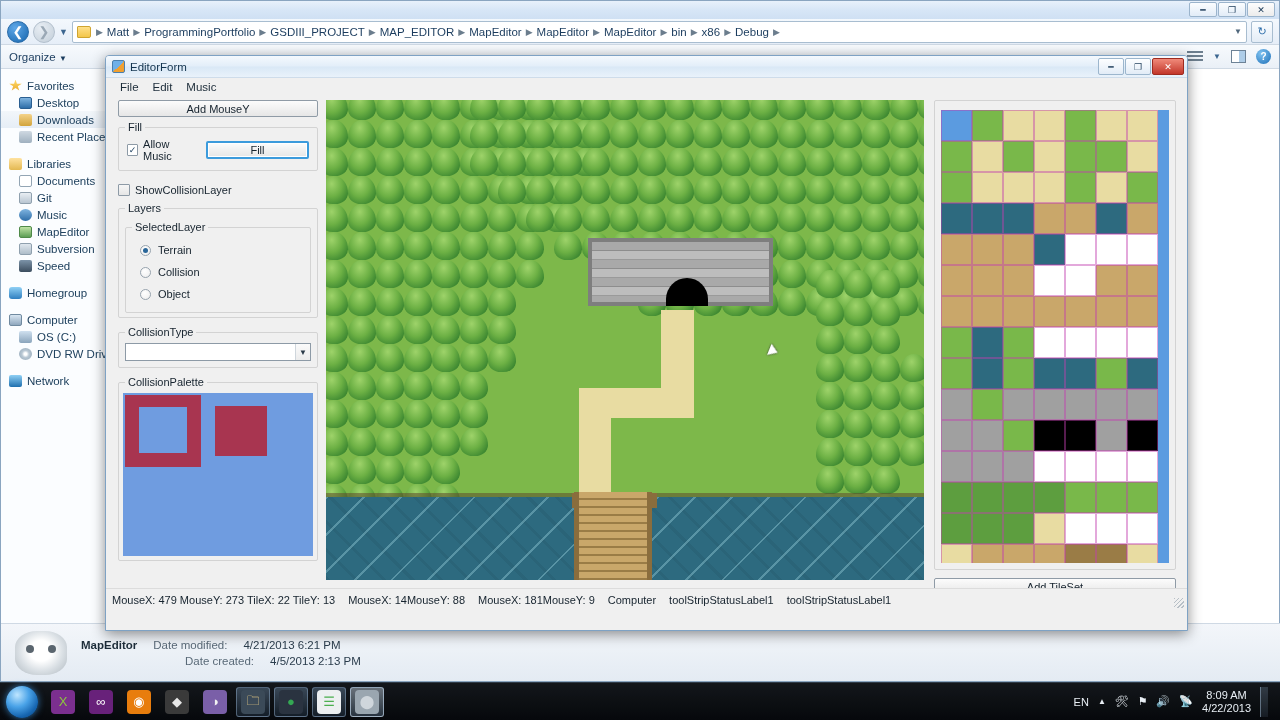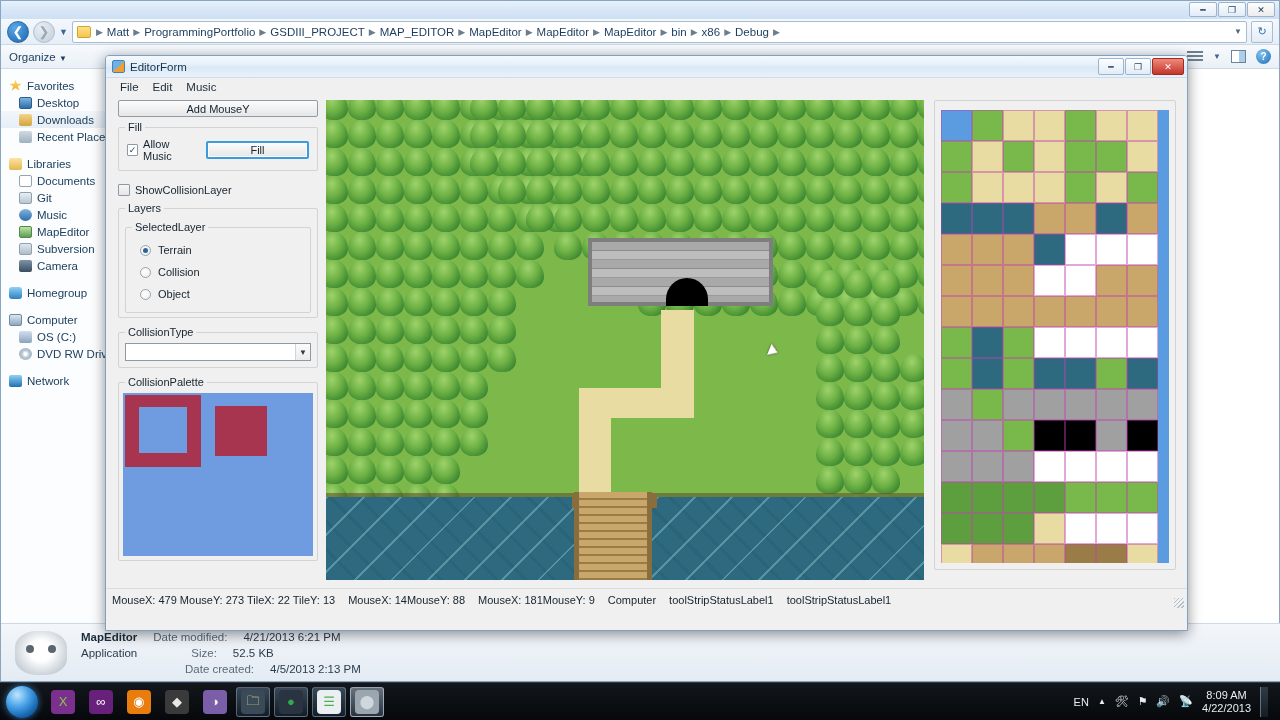--- a/index.html
+++ b/index.html
@@ -387,21 +387,21 @@
           <div class="nav-item">
             <span class="nav-ic ic-pic"></span>
             <span>MapEditor</span>
           </div>
           <div class="nav-item">
             <span class="nav-ic ic-sub"></span>
             <span>Subversion</span>
           </div>
           <div class="nav-item">
             <span class="nav-ic ic-vid"></span>
-            <span>Camera</span>
+            <span>Speed</span>
           </div>
           <div class="nav-gap"></div>
           <div class="nav-item root">
             <span class="nav-ic ic-home"></span>
             <span>Homegroup</span>
           </div>
           <div class="nav-gap"></div>
           <div class="nav-item root">
             <span class="nav-ic ic-comp"></span>
             <span>Computer</span>
@@ -423,25 +423,20 @@
       <div class="file-pane"></div>
     </div>
 
     <div class="exp-details">
       <div class="det-icon"></div>
       <div class="det-text">
         <div class="r">
           <span class="det-title">MapEditor</span>
           <span class="det-label">Date modified:</span>
           <span>4/21/2013 6:21 PM</span>
-        </div>
-        <div class="r">
-          <span>Application</span>
-          <span class="det-label" style="margin-left:38px">Size:</span>
-          <span>52.5 KB</span>
         </div>
         <div class="r">
           <span class="det-label" style="margin-left:104px">Date created:</span>
           <span>4/5/2013 2:13 PM</span>
         </div>
       </div>
     </div>
   </div>
 
   <div class="editor">
@@ -921,20 +916,21 @@
               <div style="position: absolute; left: 186px; top: 403px; width: 31px; height: 31px; background: rgb(255, 255, 255); box-shadow: rgba(194, 63, 176, 0.45) 0px 0px 0px 1px inset;"></div>
               <div style="position: absolute; left: 0px; top: 434px; width: 31px; height: 31px; background: rgb(232, 220, 162); box-shadow: rgba(194, 63, 176, 0.45) 0px 0px 0px 1px inset;"></div>
               <div style="position: absolute; left: 31px; top: 434px; width: 31px; height: 31px; background: rgb(201, 167, 106); box-shadow: rgba(194, 63, 176, 0.45) 0px 0px 0px 1px inset;"></div>
               <div style="position: absolute; left: 62px; top: 434px; width: 31px; height: 31px; background: rgb(201, 167, 106); box-shadow: rgba(194, 63, 176, 0.45) 0px 0px 0px 1px inset;"></div>
               <div style="position: absolute; left: 93px; top: 434px; width: 31px; height: 31px; background: rgb(201, 167, 106); box-shadow: rgba(194, 63, 176, 0.45) 0px 0px 0px 1px inset;"></div>
               <div style="position: absolute; left: 124px; top: 434px; width: 31px; height: 31px; background: rgb(154, 124, 70); box-shadow: rgba(194, 63, 176, 0.45) 0px 0px 0px 1px inset;"></div>
               <div style="position: absolute; left: 155px; top: 434px; width: 31px; height: 31px; background: rgb(154, 124, 70); box-shadow: rgba(194, 63, 176, 0.45) 0px 0px 0px 1px inset;"></div>
               <div style="position: absolute; left: 186px; top: 434px; width: 31px; height: 31px; background: rgb(232, 220, 162); box-shadow: rgba(194, 63, 176, 0.45) 0px 0px 0px 1px inset;"></div>
             </div>
         </div>
+        <div class="btn tp-btn">Add TileSet</div>
       </div>
 
       <div class="ed-status">
         <span>MouseX: 479 MouseY: 273 TileX: 22 TileY: 13</span>
         <span>MouseX: 14MouseY: 88</span>
         <span>MouseX: 181MouseY: 9</span>
         <span>Computer</span>
         <span>toolStripStatusLabel1</span>
         <span>toolStripStatusLabel1</span>
         <span class="ed-grip"></span>

